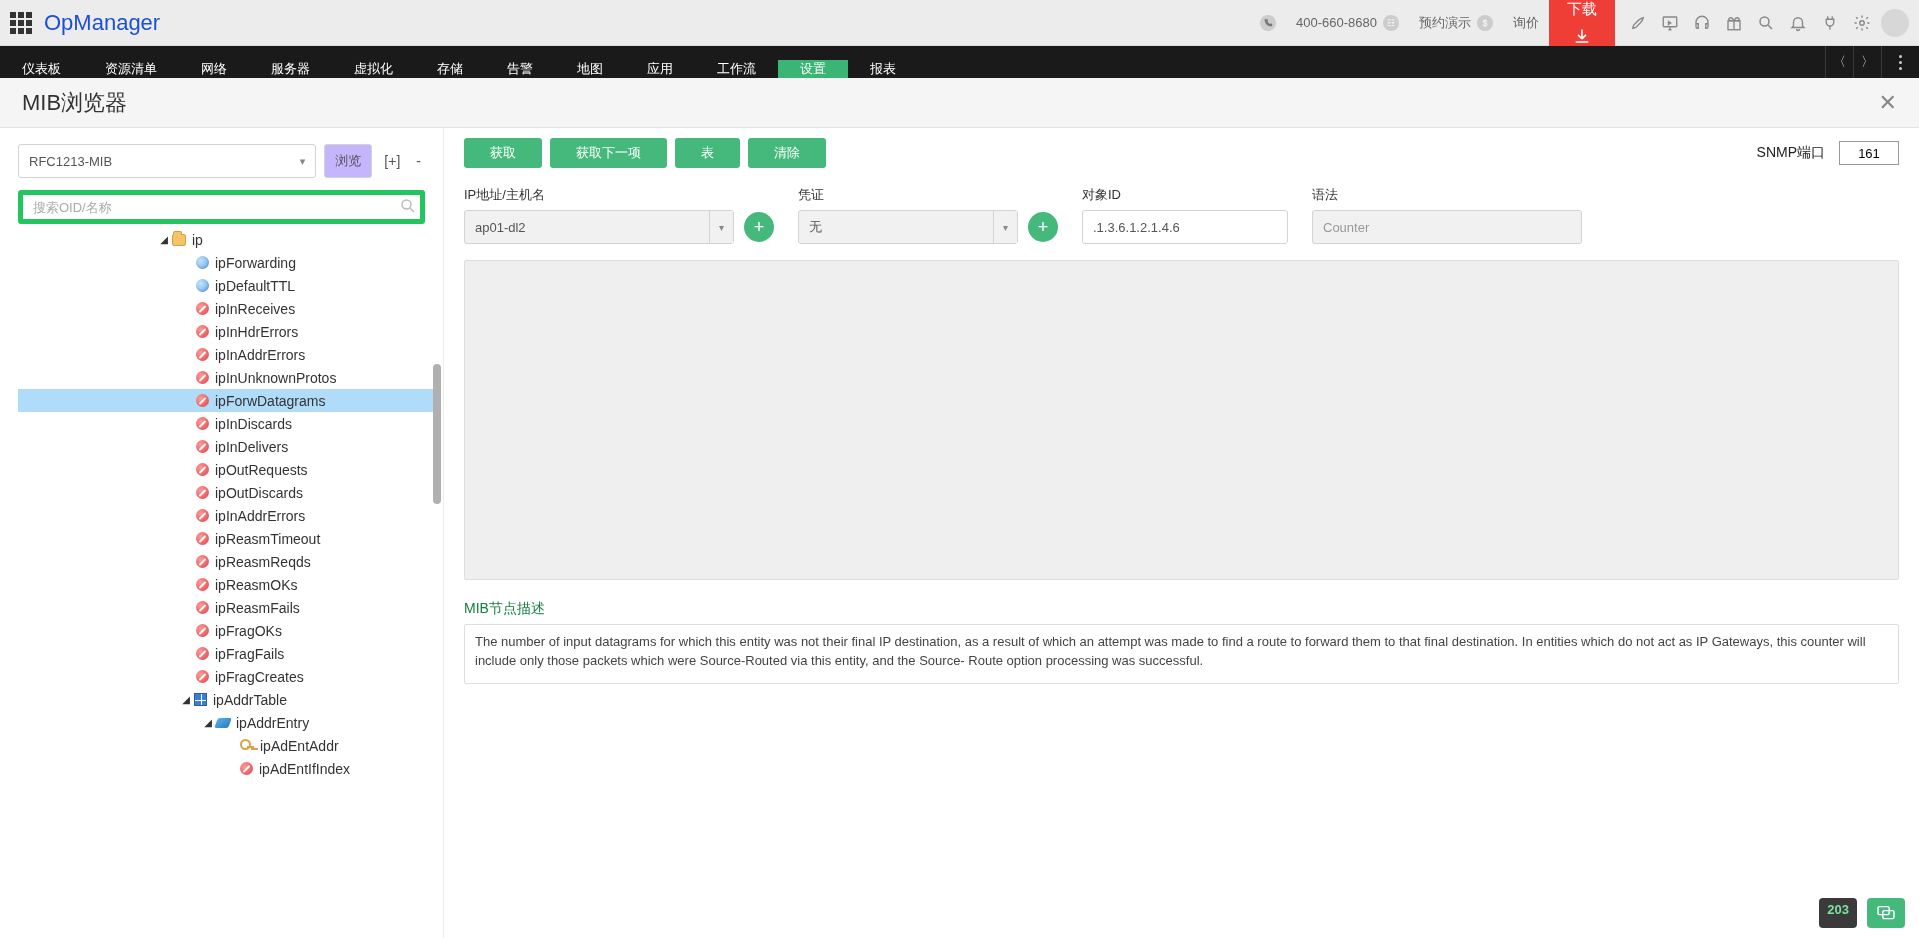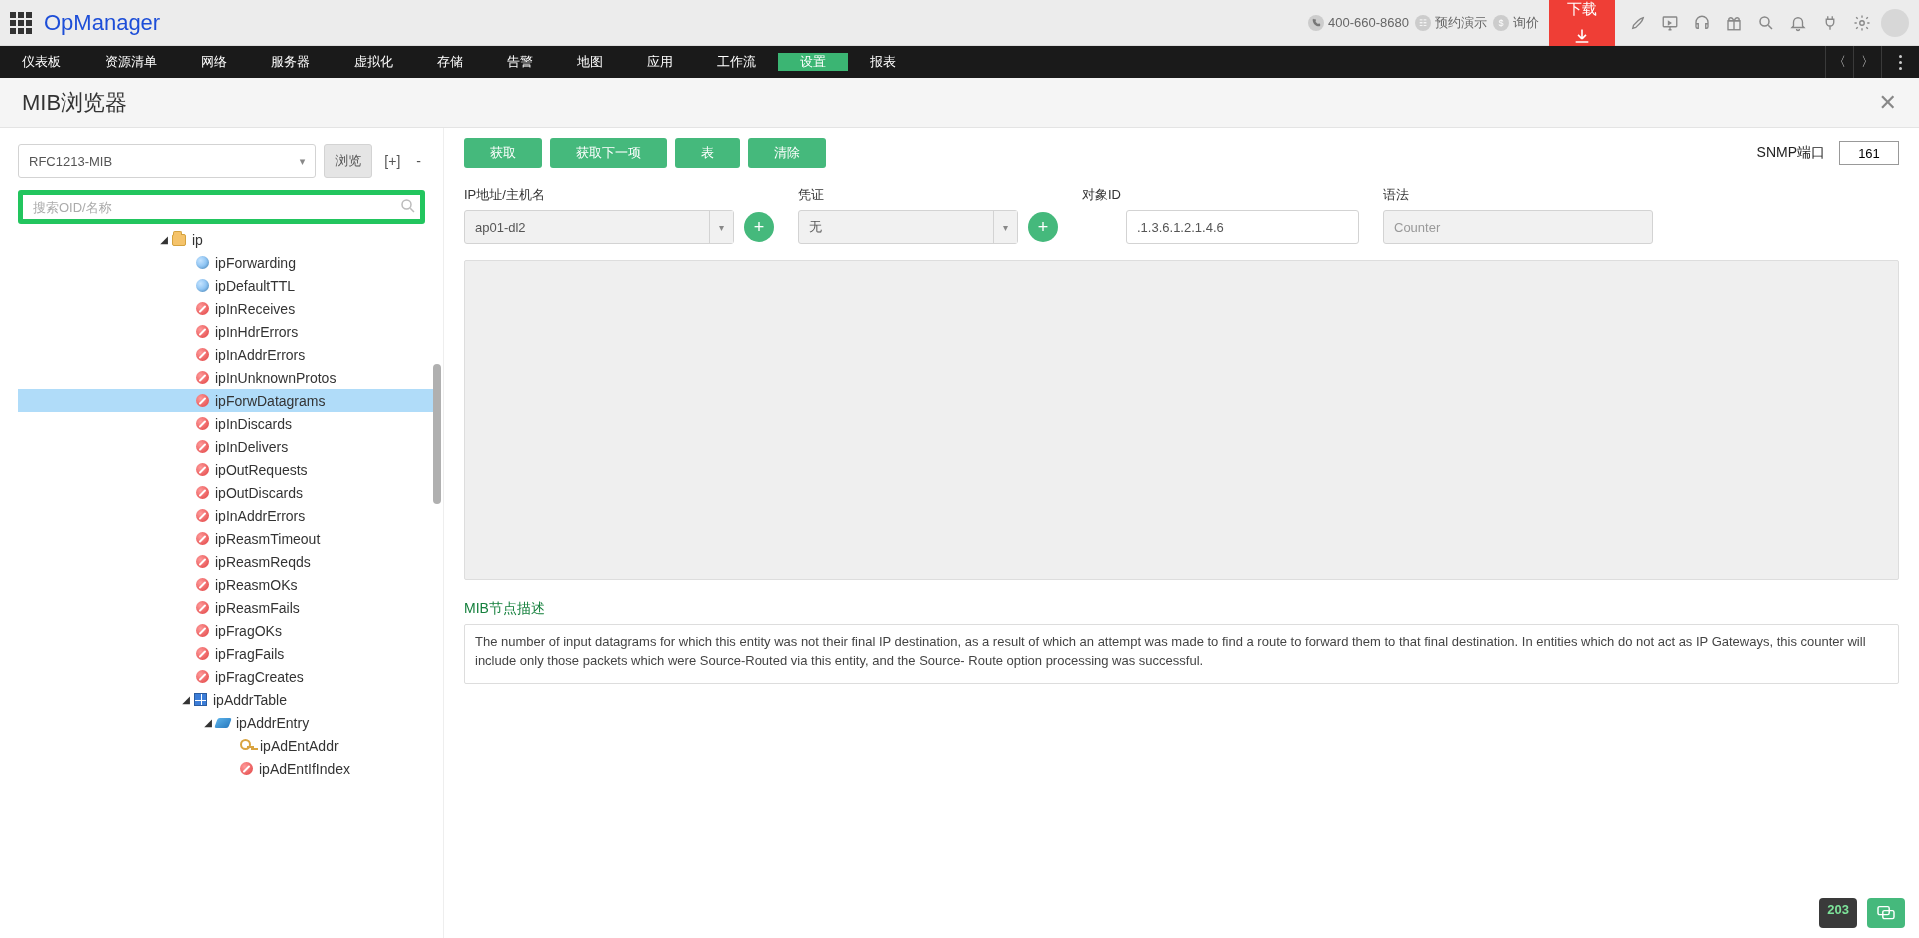--- a/index.html
+++ b/index.html
@@ -5,29 +5,29 @@
 * { box-sizing: border-box; margin: 0; padding: 0; }
 body { font-family: -apple-system, BlinkMacSystemFont, "Segoe UI", Arial, sans-serif; font-size: 13px; color: #333; background: #fff; overflow: hidden; }
 
 
 .topbar { height: 46px; background: #ececec; display: flex; align-items: center; padding: 0 10px; border-bottom: 1px solid #ddd; }
 .apps-icon { width: 22px; height: 22px; display: grid; grid-template-columns: repeat(3,1fr); grid-template-rows: repeat(3,1fr); gap: 2px; margin-right: 12px; cursor: pointer; }
 .apps-icon span { background: #333; }
 .brand { font-size: 22px; color: #1d4ed8; font-weight: 400; }
 .topbar-spacer { flex: 1; }
 .topbar-right { display: flex; align-items: center; gap: 6px; }
-.phone-badge, .pill-badge { display: flex; align-items: center; gap: 4px; color: #666; font-size: 13px; }
+.phone-badge, .pill-badge { display: flex; align-items: center; gap: 20px; color: #666; font-size: 13px; }
 .circle-icon { width: 16px; height: 16px; border-radius: 50%; background: #ccc; display: inline-flex; align-items: center; justify-content: center; font-size: 9px; color: #fff; }
 .download-btn { background: #ef3e36; color: #fff; padding: 0 18px; height: 46px; display: flex; align-items: center; gap: 8px; font-size: 15px; cursor: pointer; margin: 0 4px; flex-direction: column; }
 .download-icon { width: 20px; height: 20px; }
 .top-icon { width: 26px; height: 26px; display: flex; align-items: center; justify-content: center; color: #888; cursor: pointer; font-size: 16px; }
 .avatar { width: 28px; height: 28px; border-radius: 50%; background: #d7d7d7; }
 
 
-.navbar { height: 32px; background: #1a1a1a; display: flex; align-items: center; color: #fff; }
+.navbar { height: 32px; background: #1a1a1a; display: flex; align-items: flex-end; color: #fff; }
 .nav-item { padding: 0 22px; display: flex; align-items: center; font-size: 13px; cursor: pointer; }
 .nav-item.active { background: #3bb573; }
 .nav-spacer { flex: 1; }
 .nav-arrows { display: flex; align-items: center; height: 100%; }
 .nav-arrow { width: 28px; height: 100%; border-left: 1px solid #3a3a3a; display: flex; align-items: center; justify-content: center; cursor: pointer; font-size: 13px; color: #ccc; }
 .nav-more { width: 38px; height: 100%; border-left: 1px solid #3a3a3a; display: flex; align-items: center; justify-content: center; cursor: pointer; }
 .dots-v { display: flex; flex-direction: column; gap: 3px; }
 .dots-v span { width: 3px; height: 3px; border-radius: 50%; background: #ccc; }
 
 
@@ -38,21 +38,21 @@
 
 
 .body { display: flex; height: calc(100vh - 46px - 32px - 50px); }
 .sidebar { width: 444px; border-right: 1px solid #eee; display: flex; flex-direction: column; padding: 16px 18px 0 18px; position: relative; }
 .main { flex: 1; padding: 10px 20px 0 20px; overflow: auto; }
 
 
 .mib-select-row { display: flex; align-items: center; gap: 8px; margin-bottom: 12px; }
 .mib-select { flex: 1; height: 34px; border: 1px solid #d3d3d3; border-radius: 3px; display: flex; align-items: center; padding: 0 10px; color: #555; background: #fff; position: relative; }
 .mib-select::after { content: "▾"; position: absolute; right: 10px; color: #888; font-size: 11px; }
-.browse-btn { height: 34px; padding: 0 10px; border: 1px solid #d3d3d3; border-radius: 3px; background: #e5e5e5; color: #555; cursor: pointer; display: flex; align-items: center; }
+.browse-btn { height: 34px; padding: 0 10px; border: 1px solid #d3d3d3; border-radius: 3px; background: #c4b5fd; color: #555; cursor: pointer; display: flex; align-items: center; }
 .plus-minus { color: #555; font-size: 14px; cursor: pointer; padding: 0 4px; }
 .search-box { position: relative; margin-bottom: 4px; }
 .search-input { width: 100%; height: 34px; border: 5px solid #22c55e; border-radius: 3px; padding: 0 34px 0 10px; font-size: 13px; color: #333; outline: none; }
 .search-input::placeholder { color: #aaa; }
 .search-glass { position: absolute; right: 8px; top: 7px; color: #bbb; }
 
 
 .tree-wrap { flex: 1; overflow-y: auto; overflow-x: hidden; margin-right: -18px; padding-right: 6px; }
 .tree-scrollbar-thumb { width: 8px; height: 140px; background: #b0b0b0; border-radius: 4px; position: absolute; right: 2px; top: 236px; }
 .tree ul { list-style: none; }
@@ -85,21 +85,21 @@
 .field { display: flex; flex-direction: column; gap: 6px; }
 .field-label { font-size: 13px; color: #333; font-weight: 500; }
 .field-control { display: flex; align-items: center; gap: 10px; }
 .select-like, .text-like { height: 34px; border: 1px solid #d3d3d3; border-radius: 3px; display: flex; align-items: center; padding: 0 10px; color: #555; background: #f1f1f1; position: relative; }
 .select-like .dd { position: absolute; right: 0; top: 0; bottom: 0; width: 24px; border-left: 1px solid #d3d3d3; display: flex; align-items: center; justify-content: center; color: #888; font-size: 10px; background: #f1f1f1; }
 .text-like { background: #fff; }
 .text-like.disabled { background: #f1f1f1; color: #999; }
 .round-plus { width: 30px; height: 30px; border-radius: 50%; background: #45b97c; color: #fff; display: flex; align-items: center; justify-content: center; font-size: 18px; cursor: pointer; }
 .w-270 { width: 270px; }
 .w-220 { width: 220px; }
-.w-250 { width: 233px; margin-left: 44px; }
+.w-250 { width: 206px; }
 
 .result-area { height: 320px; border: 1px solid #ddd; background: #efefef; border-radius: 2px; margin-bottom: 20px; }
 
 .desc-label { font-size: 14px; color: #15803d; margin-bottom: 6px; font-weight: 500; }
 .desc-box { border: 1px solid #ddd; background: #fff; padding: 8px 10px; font-size: 13px; color: #444; line-height: 1.45; min-height: 60px; border-radius: 2px; }
 
 
 .float-badges { position: fixed; right: 14px; bottom: 10px; display: flex; gap: 10px; }
 .badge-count { background: #3a3a3a; color: #7de39a; padding: 4px 8px; border-radius: 4px; font-size: 13px; font-weight: 600; cursor: pointer; }
 .badge-chat { width: 38px; height: 30px; background: #45b97c; border-radius: 4px; display: flex; align-items: center; justify-content: center; cursor: pointer; }

